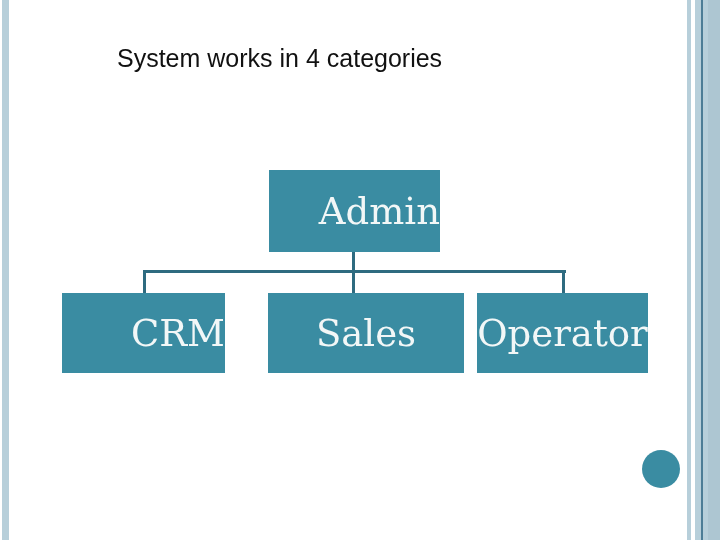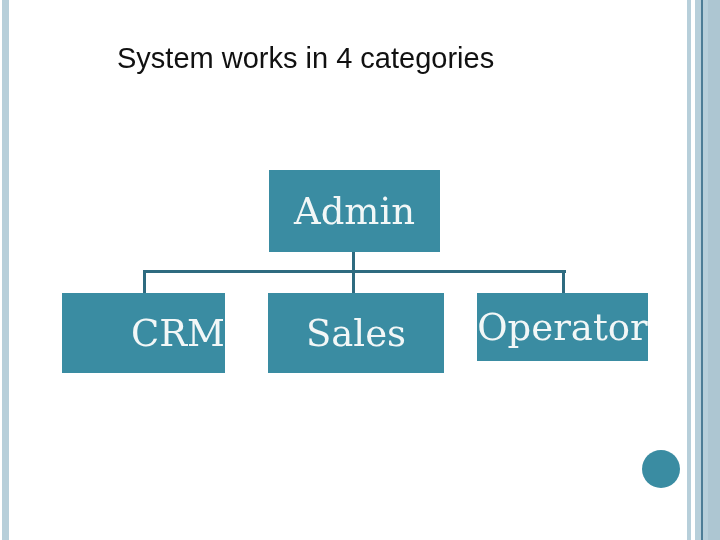--- a/index.html
+++ b/index.html
@@ -28,44 +28,44 @@
   .stripe-r3-dark   { left: 701px; width: 2px;  background: #4d7d96; }
   .stripe-r4        { left: 703px; width: 5px;  background: #b7cfda; }
   .stripe-r5        { left: 708px; width: 12px; background: #adc6d2; }
 
   
   .title {
     position: absolute;
     left: 117px;
     top: 40px;
     margin: 0;
-    font-size: 29px;
+    font-size: 25px;
     line-height: 36px;
     font-weight: 400;
     color: #111111;
     white-space: nowrap;
   }
 
   
   .box {
     position: absolute;
     background: #3a8ca2;
     color: #f2f7f7;
     display: flex;
     align-items: center;
     justify-content: center;
     font-family: "DejaVu Serif", serif;
     font-size: 37px;
     line-height: 1;
     white-space: nowrap;
   }
-  .box-admin    { left: 269px; top: 170px; width: 171px; height: 82px; }
+  .box-admin    { left: 269px; top: 170px; width: 171px; height: 82px; justify-content: flex-end; }
   .box-crm      { left: 62px;  top: 293px; width: 163px; height: 80px; justify-content: flex-end; }
-  .box-sales    { left: 268px; top: 293px; width: 176px; height: 80px; }
-  .box-operator { left: 477px; top: 293px; width: 171px; height: 68px; }
+  .box-sales    { left: 268px; top: 293px; width: 196px; height: 80px; }
+  .box-operator { left: 477px; top: 293px; width: 171px; height: 80px; }
 
   
   .line {
     position: absolute;
     background: #2e6b80;
   }
   .line-v-center { left: 352px; top: 252px; width: 3px;   height: 41px; }
   .line-h        { left: 143px; top: 270px; width: 423px; height: 3px;  }
   .line-v-left   { left: 143px; top: 270px; width: 3px;   height: 23px; }
   .line-v-right  { left: 562px; top: 270px; width: 3px;   height: 23px; }

